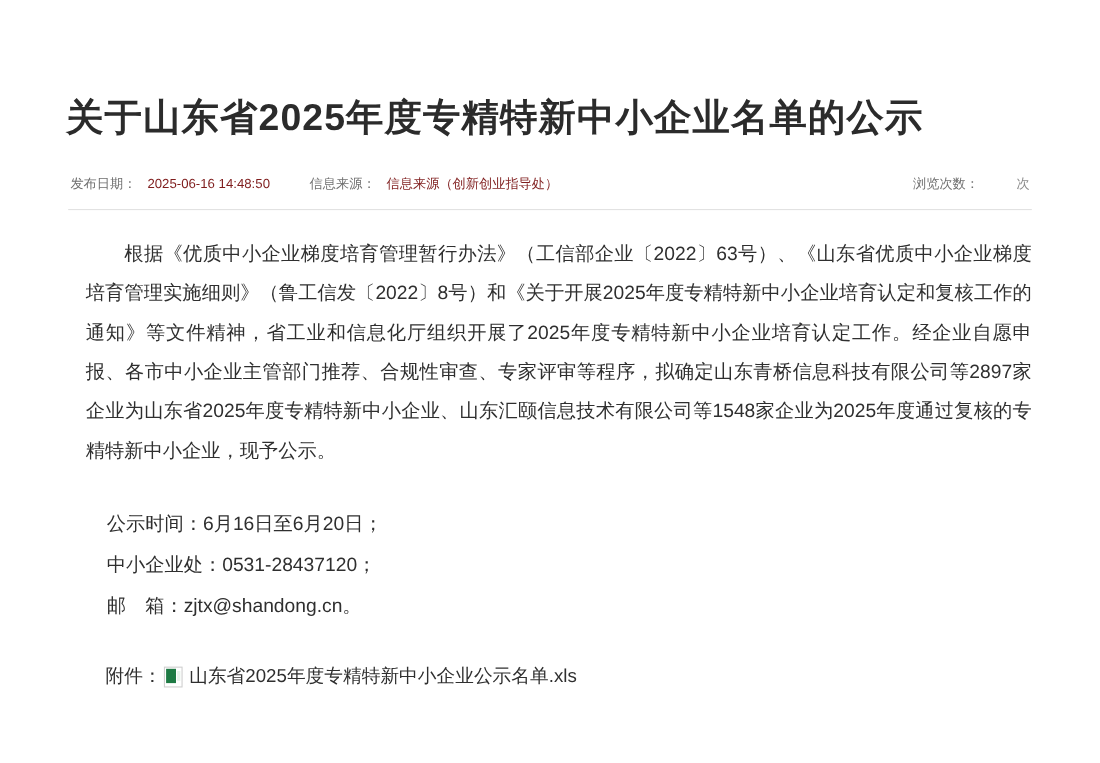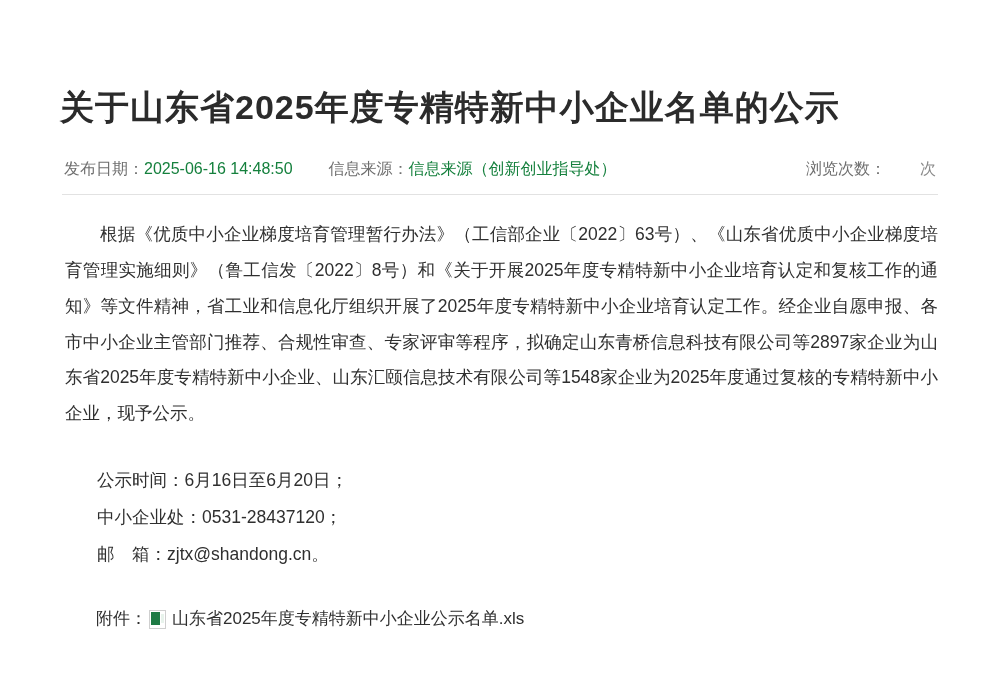--- a/index.html
+++ b/index.html
@@ -27,34 +27,35 @@
     color: #2b2b2b;
     text-align: left;
     letter-spacing: 1px;
     padding-top: 62px;
     line-height: 1.3;
   }
   .meta-bar {
     margin-top: 30px;
     display: flex;
     align-items: center;
-    font-size: 16px;
+    font-size: 12px;
     color: #777777;
     padding: 0 4px 14px 4px;
   }
   .meta-group {
     display: flex;
     align-items: center;
     white-space: nowrap;
   }
   .meta-label {
     color: #6f6f6f;
   }
   .meta-value {
-    color: #15803d;
+    color: #7f1d1d;
+    margin-left: 10px;
   }
   .meta-gap {
     width: 36px;
   }
   .meta-spacer {
     flex: 1 1 auto;
   }
   .meta-views-value {
     margin-left: 34px;
     color: #8a8a8a;
@@ -65,21 +66,21 @@
   }
   .content {
     padding: 22px 2px 0 2px;
     font-size: 17.5px;
     line-height: 2.05;
     color: #2f2f2f;
     text-align: justify;
   }
   .para {
     text-indent: 2em;
-    margin: 0 0 2px 3px;
+    margin: 0 0 2px 16px;
   }
   .info-block {
     margin-top: 30px;
     font-size: 17.5px;
     line-height: 2.1;
     color: #2f2f2f;
   }
   .info-line {
     text-indent: 2em;
   }

